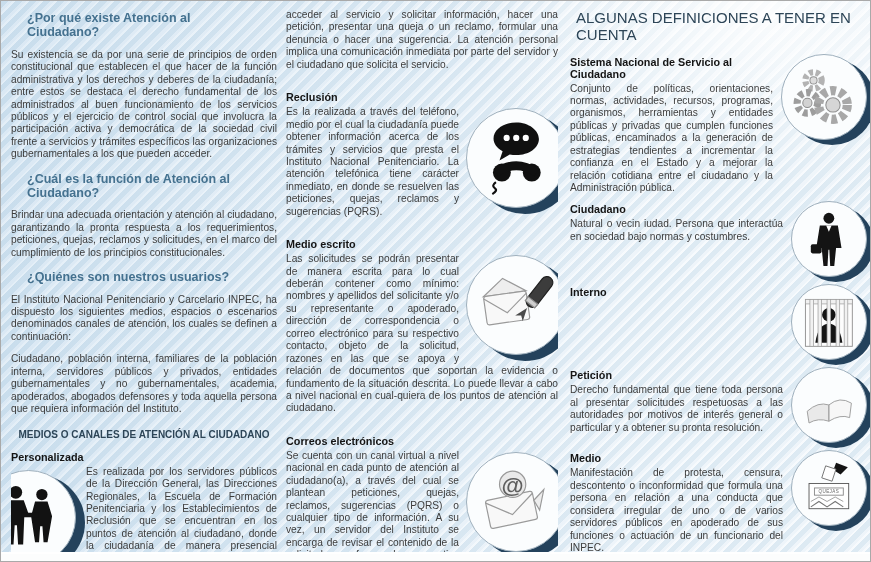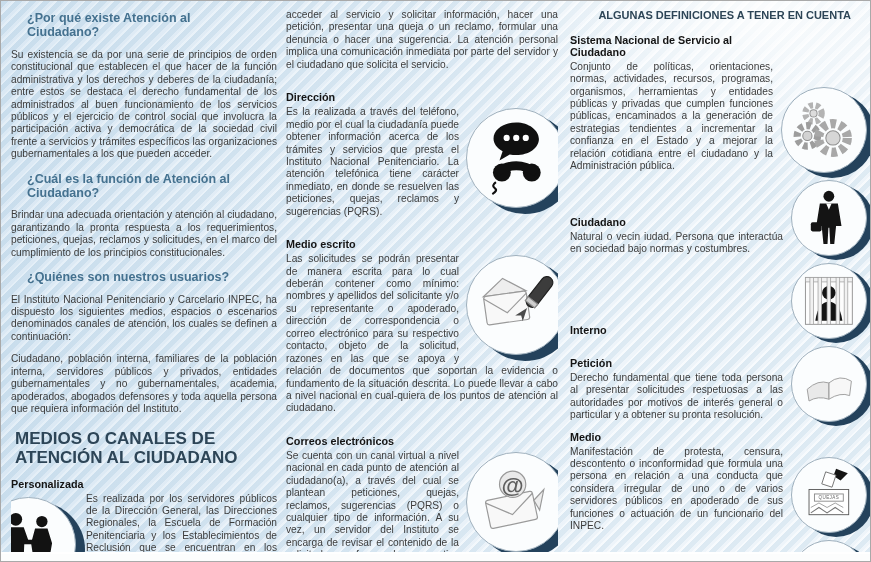--- a/index.html
+++ b/index.html
@@ -22,21 +22,21 @@
   .cols{ position:relative; display:flex; padding:8px 10px 0 10px; height:553px; }
   .col{ height:100%; }
   .col-left  { width:266px; }
   .col-mid   { width:272px; margin-left:9px; }
   .col-right { width:287px; margin-left:12px; }
 
   .q-head{ color:#44718f; font-weight:bold; font-size:12.5px; line-height:1.15; margin:11px 16px 9px; }
   .q-head.first{ margin-top:2px; }
   .body{ font-size:10.2px; line-height:1.22; color:#3c3c3c; text-align:justify; }
   .body + .body{ margin-top:10px; }
-  .big-title{ color:#2d4557; font-weight:bold; font-size:17px; line-height:1.12; margin:13px 4px 0; }
+  .big-title{ color:#2d4557; font-weight:bold; font-size:10px; line-height:1.12; text-align:center; margin:13px 4px 0; }
   .sub-head{ font-weight:bold; color:#141414; font-size:10.8px; margin:11px 0 3px; }
 
   
   .circle{ position:relative; flex:none; }
   .circle::before{ content:""; position:absolute; width:100%; height:100%; left:9%; top:6%;
                    border-radius:50%; background:#24425c; }
   .circle .disc{ position:absolute; inset:0; border-radius:50%; background:#fbfdfe;
                  border:1px solid #9fb0bd; display:flex; align-items:center; justify-content:center;
                  overflow:hidden; }
   .circle svg{ width:78%; height:78%; }
@@ -47,22 +47,22 @@
 
   
   .pers-block{ overflow:hidden; }
   .pers-block .circle{ float:left; margin:4px 10px 2px -30px; }
 
   
   .m-item{ margin-top:9px; overflow:hidden; }
   .m-item .circle{ float:right; margin:2px -8px 4px 7px; }
 
   
-  .r-title{ color:#2d4557; font-weight:bold; font-size:11px; line-height:1.15; text-align:right; margin:0 6px 8px; }
-  .def-item{ display:flex; align-items:flex-end; margin-bottom:5px; }
+  .r-title{ color:#2d4557; font-weight:normal; font-size:15px; line-height:1.15; text-align:left; margin:0 6px 8px; }
+  .def-item{ display:flex; align-items:flex-start; margin-bottom:5px; }
   .def-text{ flex:1; padding-right:8px; }
   .def-text .sub-head{ margin-top:4px; }
   .def-item .circle{ margin:2px -10px 0 0; }
 
   .icon-sym{ font-weight:bold; }
 </style>
 </head>
 <body>
 
 <div class="page">
@@ -97,21 +97,21 @@
           </span>
         </div>
         <p class="body">Es realizada por los servidores públicos de la Dirección General, las Direcciones Regionales, la Escuela de Formación Penitenciaria y los Establecimientos de Reclusión que se encuentran en los puntos de atención al ciudadano, donde la ciudadanía de manera presencial puede</p>
       </div>
     </div>
 
     <div class="col col-mid">
       <p class="body">acceder al servicio y solicitar información, hacer una petición, presentar una queja o un reclamo, formular una denuncia o hacer una sugerencia. La atención personal implica una comunicación inmediata por parte del servidor y el ciudadano que solicita el servicio.</p>
 
       <div class="m-item">
-        <div class="sub-head">Dirección</div>
+        <div class="sub-head">Reclusión</div>
         <div class="circle c100">
           <span class="disc">
             <svg viewBox="0 0 64 64" aria-hidden="true">
               <path fill="#101010" d="M32 2c-10.5 0-19 6-19 13.5 0 4.4 3 8.3 7.6 10.7L18 34l8.6-5.2c1.7.4 3.5.6 5.4.6 10.5 0 19-6 19-13.5S42.5 2 32 2z"></path>
               <circle cx="24" cy="15" r="2.6" fill="#fff"></circle>
                 <circle cx="32" cy="15" r="2.6" fill="#fff"></circle>
                 <circle cx="40" cy="15" r="2.6" fill="#fff"></circle>
               <g fill="#101010">
                 <circle cx="20" cy="44" r="7.5"></circle>
                   <circle cx="45" cy="44" r="7.5"></circle>

